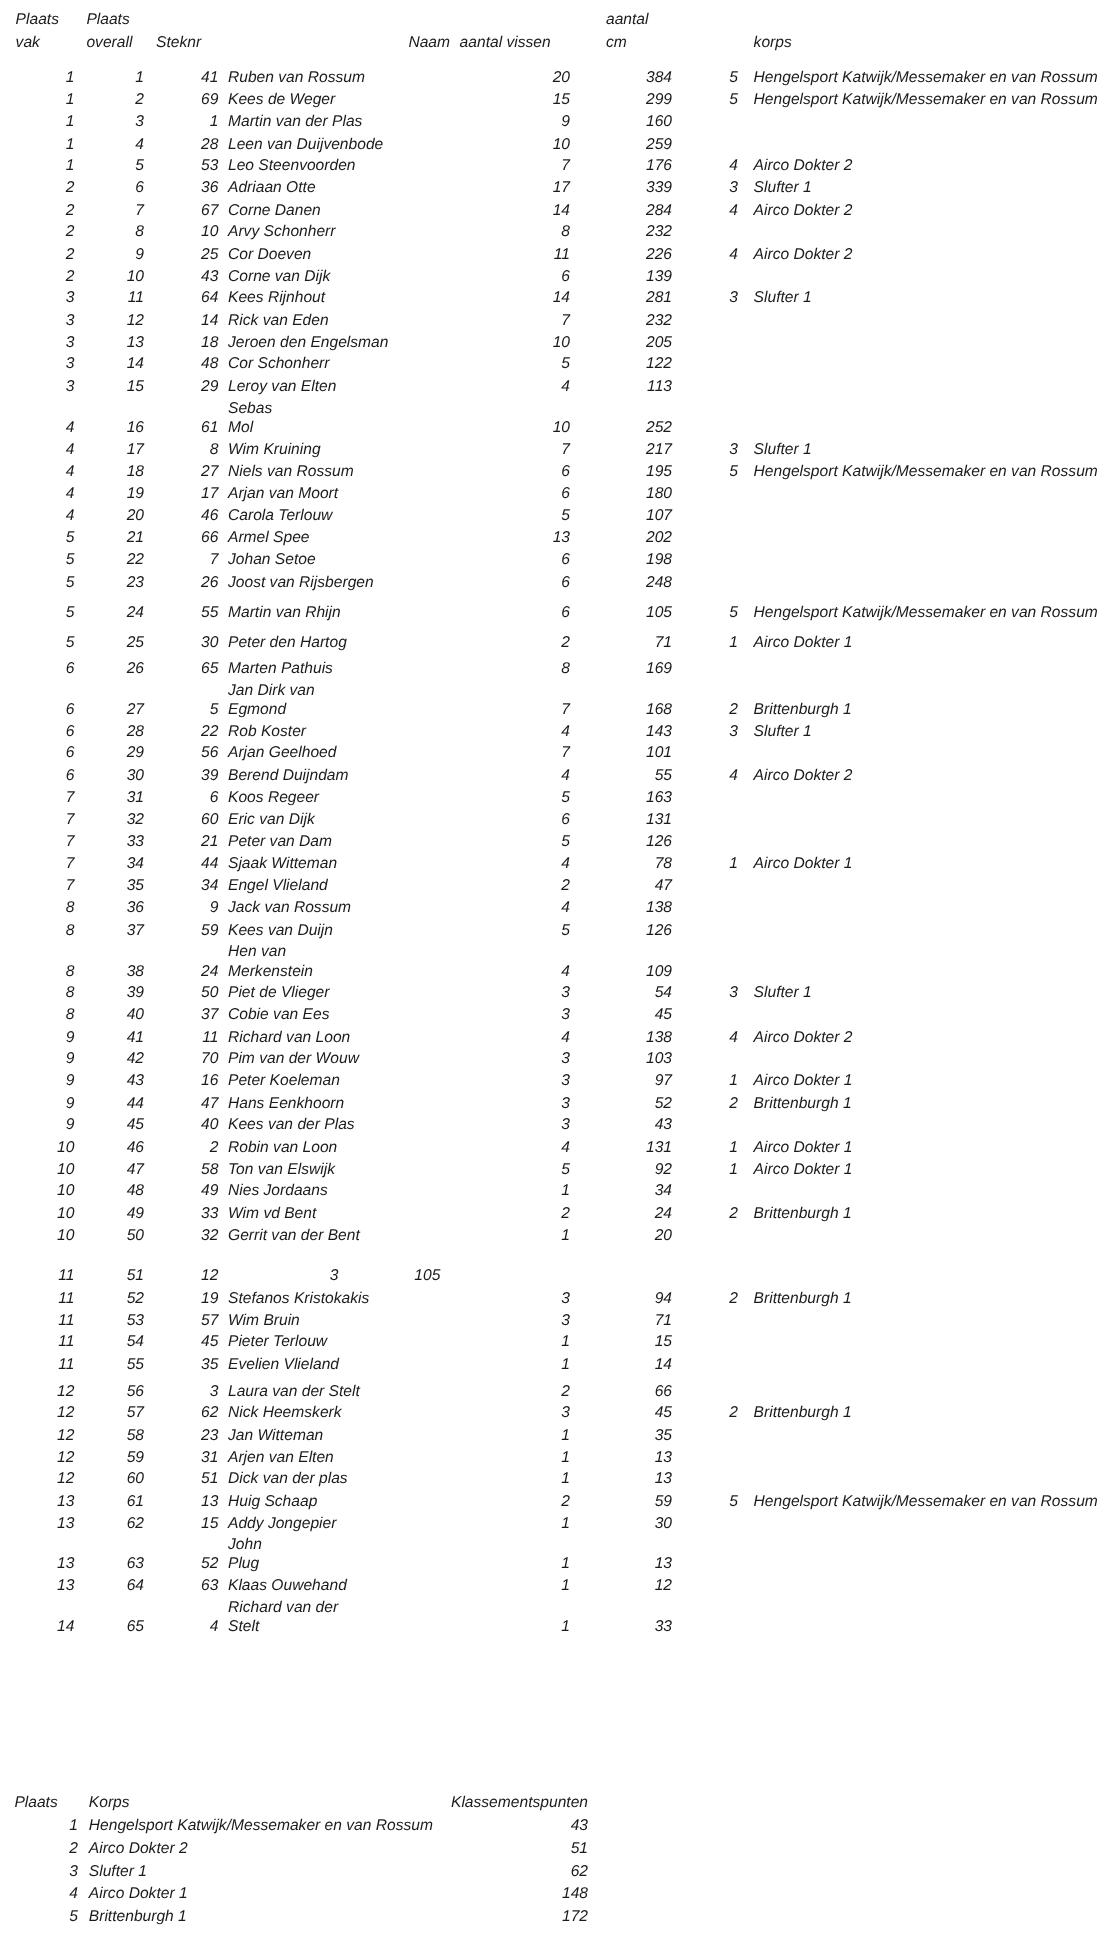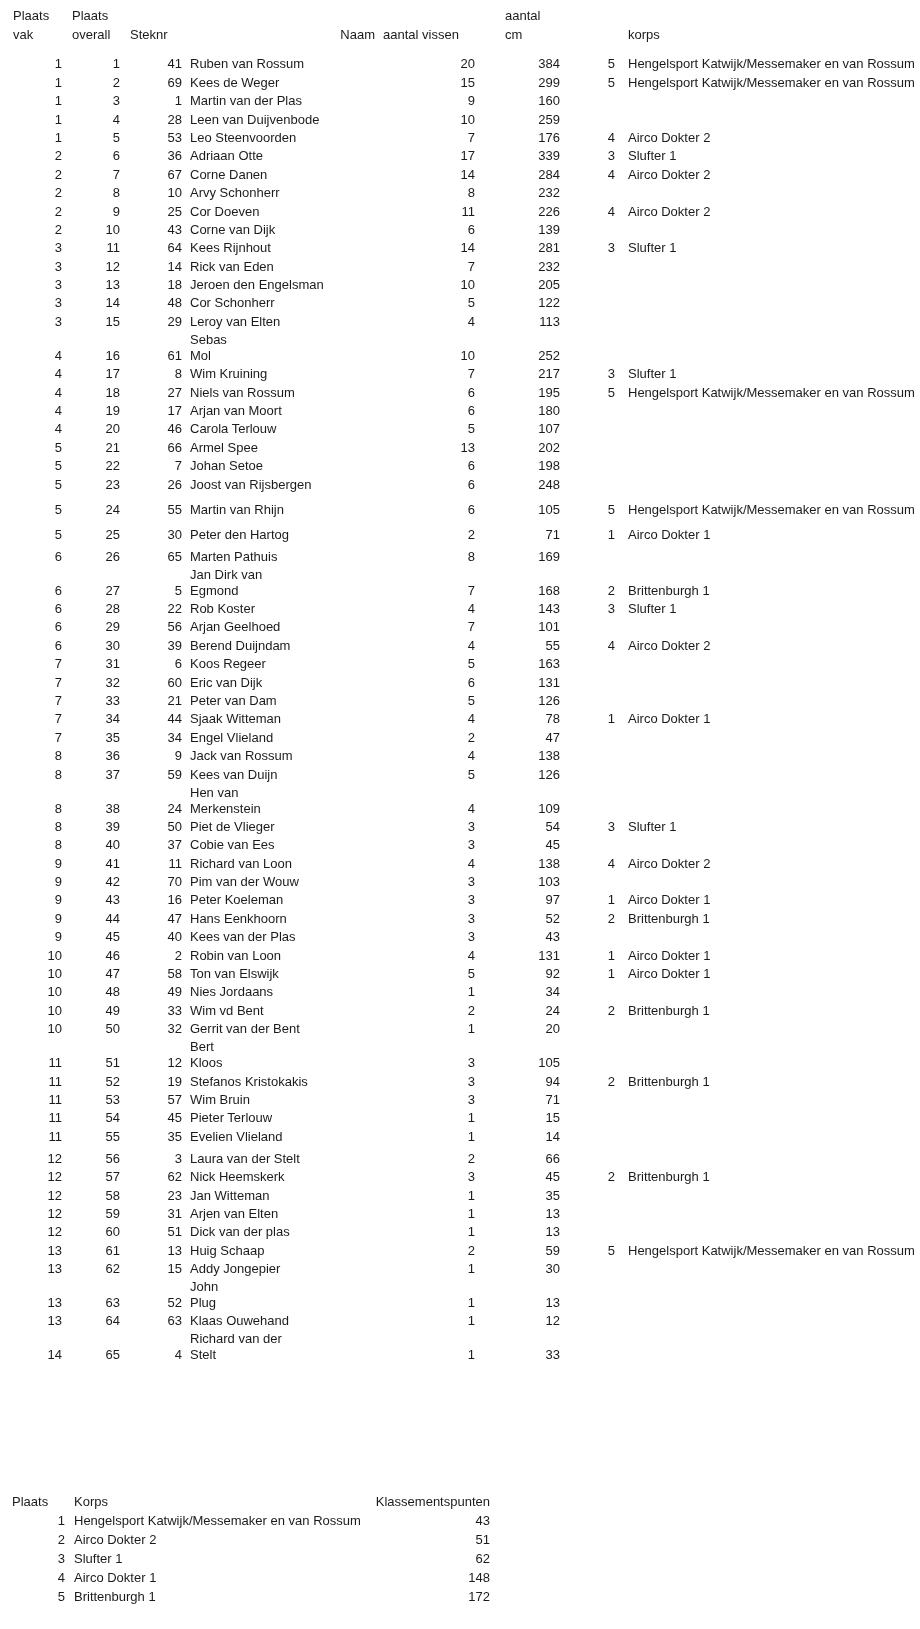--- a/index.html
+++ b/index.html
@@ -3,21 +3,21 @@
 <meta charset="utf-8">
 <style>
   * { margin:0; padding:0; box-sizing:border-box; }
   html,body { background:#ffffff; }
   body {
     width:920px; height:1629px;
     font-family:"Liberation Sans", sans-serif;
     font-size:13px; color:#1b1b1b;
     overflow:hidden;
   }
-  .sheet { position:relative; width:920px; height:1629px; padding-top:6px; }
+  .sheet { position:relative; width:920px; height:1629px; padding-top:6px;font-style:italic; }
 
   
   .hdr-row { display:flex; align-items:flex-start; }
   .hdr-row .line { line-height:19px; white-space:nowrap; }
 
   .c1 { width:62px;  text-align:right; }
   .c2 { width:58px;  text-align:right; }
   .c3 { width:62px;  text-align:right; }
   .c4 { width:193px; text-align:left; padding-left:8px; }
   .c5 { width:100px; text-align:right; }
@@ -595,24 +595,20 @@
           <div class="c4">Gerrit van der Bent</div>
           <div class="c5">1</div>
           <div class="c6">20</div>
           <div class="c7"></div>
           <div class="c8"></div>
         </div>
         <div class="trow double">
           <div class="c1">11</div>
           <div class="c2">51</div>
           <div class="c3">12</div>
-          <div class="c4">
-            <div>Bert</div>
-            <div>Kloos</div>
-          </div>
           <div class="c5">3</div>
           <div class="c6">105</div>
           <div class="c7"></div>
           <div class="c8"></div>
         </div>
         <div class="trow">
           <div class="c1">11</div>
           <div class="c2">52</div>
           <div class="c3">19</div>
           <div class="c4">Stefanos Kristokakis</div>

